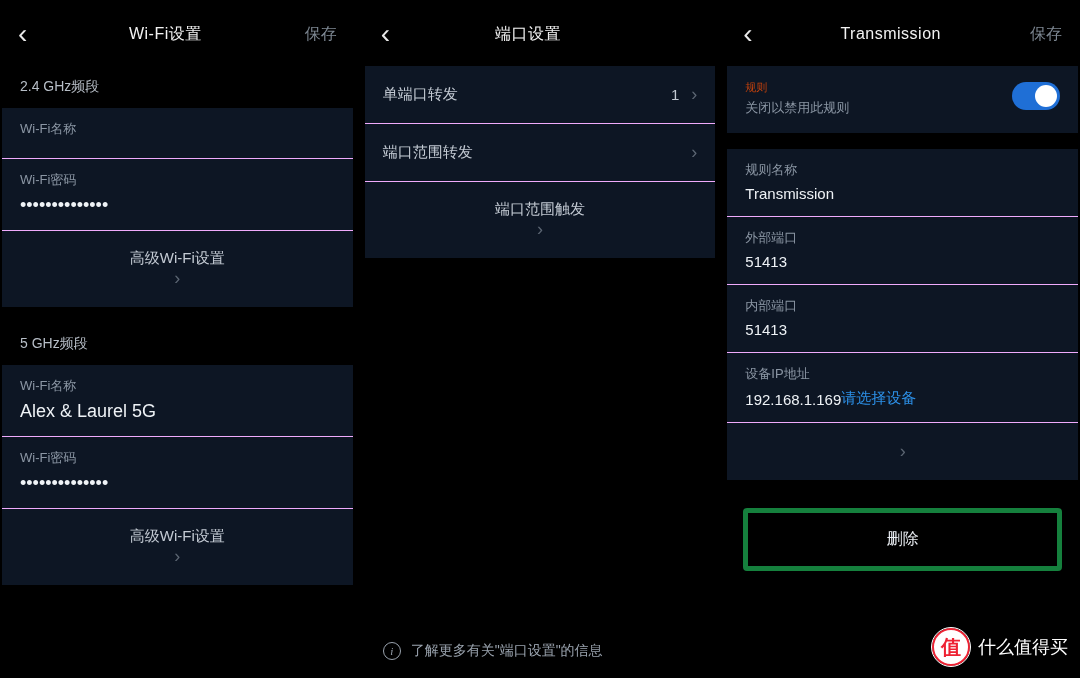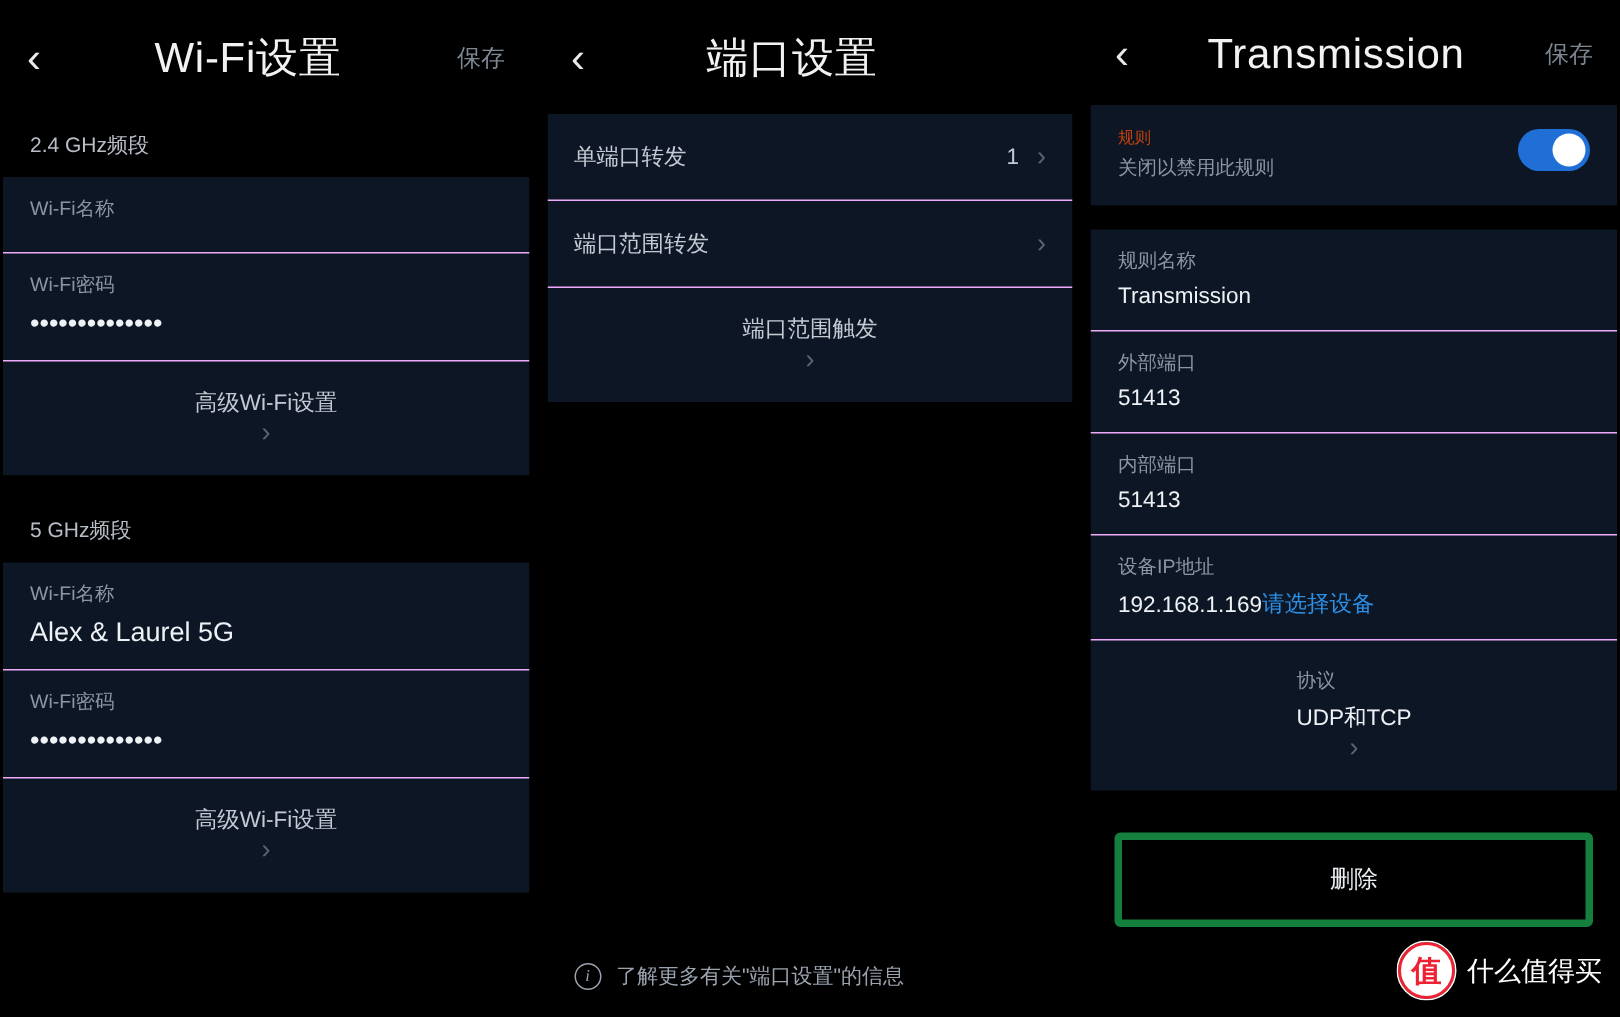--- a/index.html
+++ b/index.html
@@ -1,20 +1,20 @@
 <!DOCTYPE html>
 <html><head>
 <meta charset="utf-8">
 <style>
   * { box-sizing: border-box; margin: 0; padding: 0; font-family: -apple-system, "Helvetica Neue", Arial, sans-serif; }
   body { background: #000; width: 1080px; height: 678px; display: flex; gap: 12px; padding: 2px; overflow: hidden; }
   .phone { flex: 1; background: #000; display: flex; flex-direction: column; height: 100%; overflow: hidden; position: relative; }
   .topbar { display: flex; align-items: center; justify-content: space-between; padding: 18px 16px 18px 16px; color: #fff; }
   .topbar .back { width: 24px; font-size: 28px; color: #e9e9e9; line-height: 1; }
-  .topbar .title { flex: 1; text-align: center; font-size: 28px; font-weight: 400; color: #f2f2f2; letter-spacing: 0.5px; }
+  .topbar .title { flex: 1; text-align: center; font-size: 16px; font-weight: 400; color: #f2f2f2; letter-spacing: 0.5px; }
   .topbar .save { width: 48px; text-align: right; font-size: 16px; color: #7d8792; }
   .section-hdr { background: #000; padding: 12px 18px; color: #b7bec7; font-size: 14px; }
   .card { background: #0d1624; }
   .row { padding: 12px 18px 14px 18px; border-bottom: 1px solid #f0abfc; position: relative; }
   .row:last-child { border-bottom: none; flex-direction: column; }
   .row .label { color: #8b96a4; font-size: 13px; margin-bottom: 6px; display: block; }
   .row .value { color: #eef2f6; font-size: 18px; display: block; }
   .row .value.small { font-size: 15px; }
   .row.nav { display: flex; align-items: center; justify-content: space-between; padding: 18px 18px; }
   .row.nav .navlabel { color: #c3cad3; font-size: 15px; }
@@ -139,24 +139,20 @@
       <span class="value small">51413</span>
     </div>
     <div class="row">
       <span class="label">设备IP地址</span>
       <div class="ip-row">
         <span class="value small">192.168.1.169</span>
         <span class="linkbtn">请选择设备</span>
       </div>
     </div>
     <div class="row nav">
-      <div>
-        <span class="label" style="display:block">协议</span>
-        <span class="value small">UDP和TCP</span>
-      </div>
       <span class="chev">›</span>
     </div>
   </div>
 
   <div class="delete-wrap">
     <div class="delete-btn">删除</div>
   </div>
 </div>
 
 <div class="watermark">

